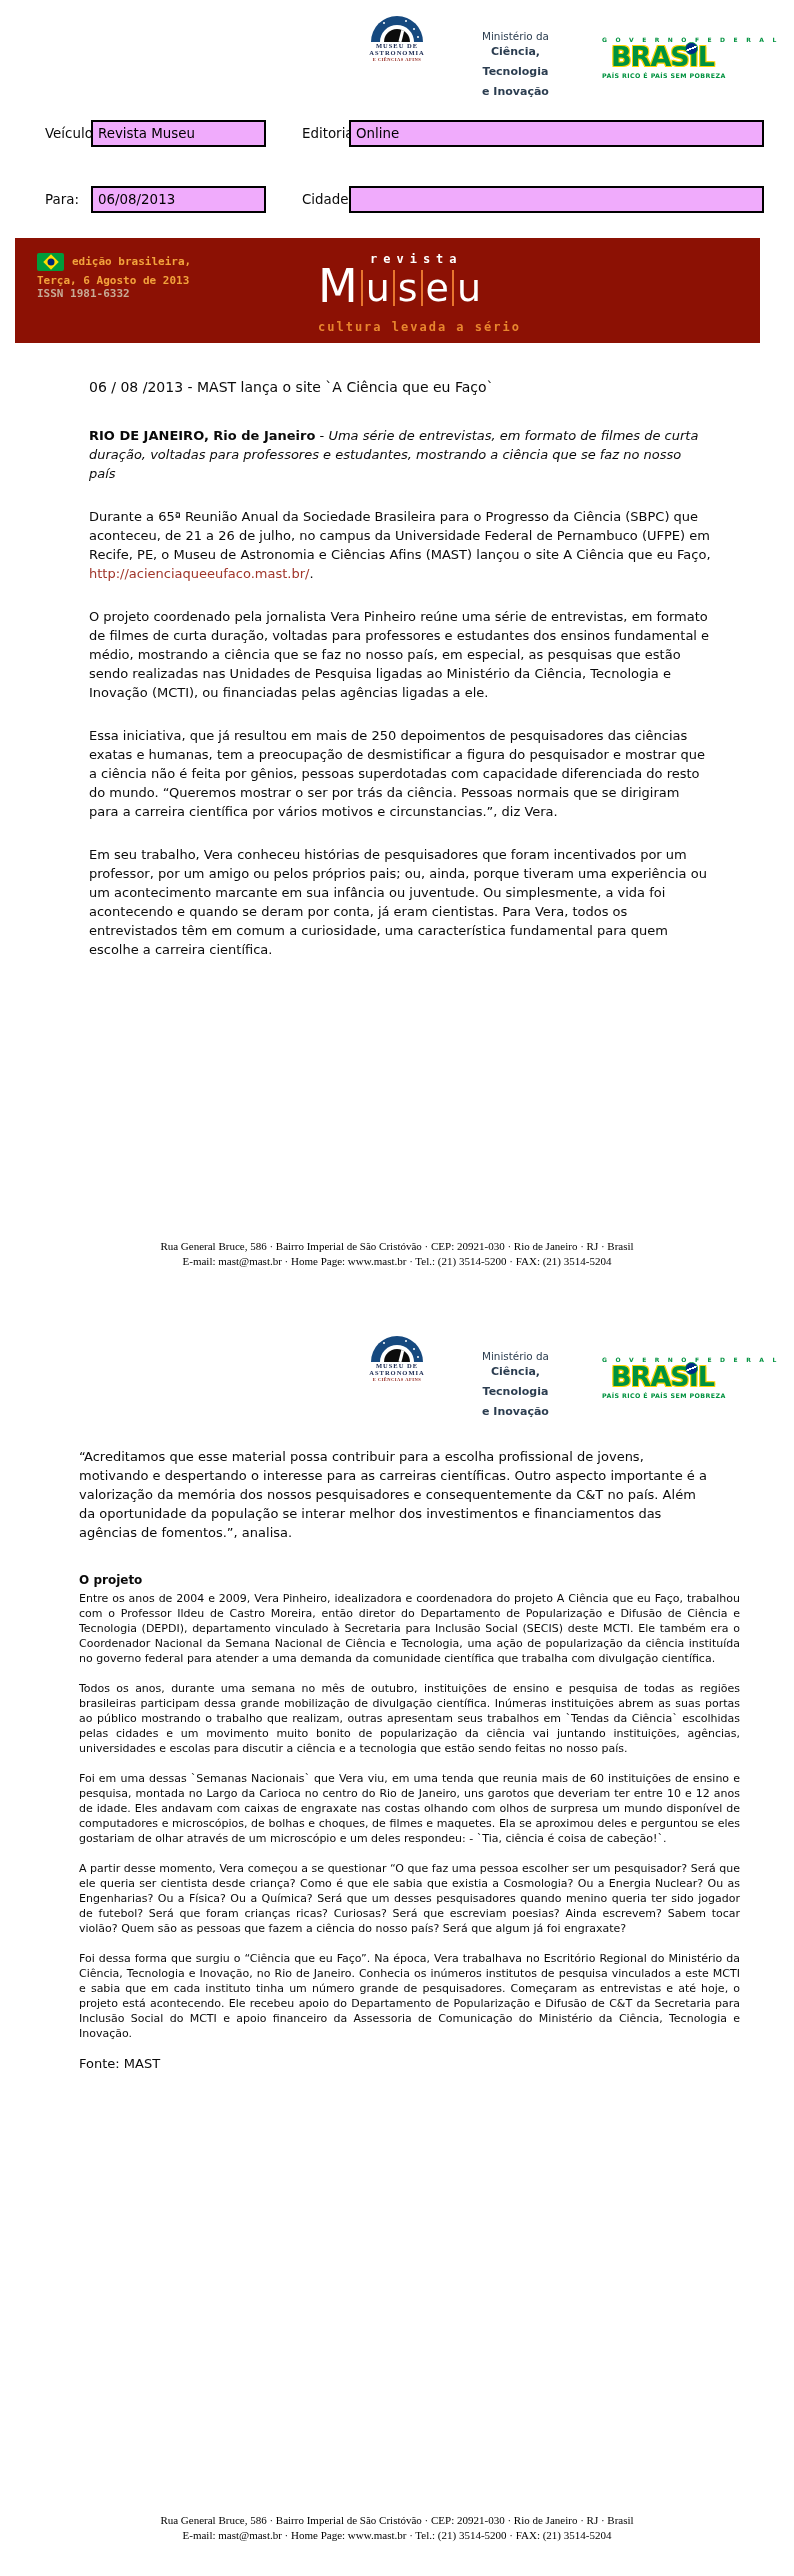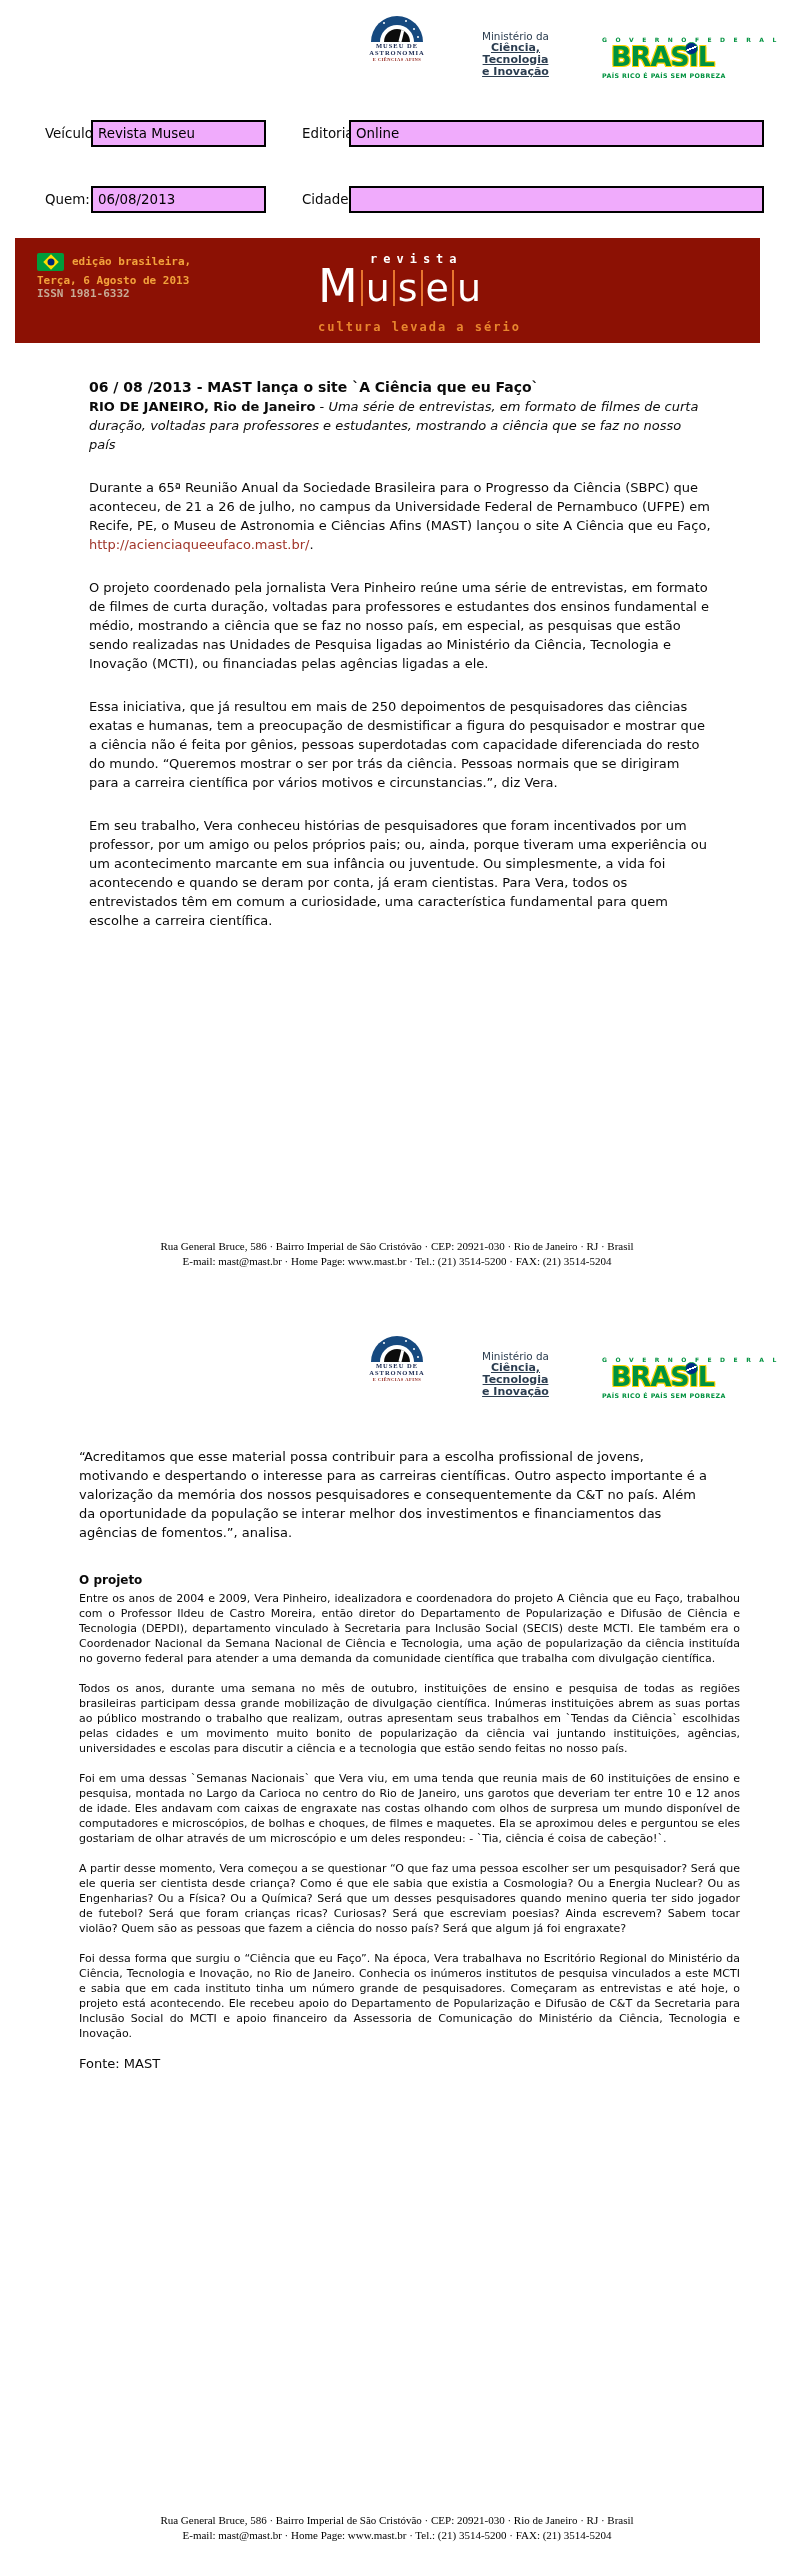--- a/index.html
+++ b/index.html
@@ -13,21 +13,21 @@
   .mast-star { position: absolute; width: 2px; height: 2px; background: #fff; border-radius: 50%; top: 6px; left: 12px;
                box-shadow: 22px -2px 0 #fff, 30px 6px 0 #fff, 8px 10px 0 #fff, 34px 14px 0 #fff; }
   .mast-dome-glow { position: absolute; left: 50%; transform: translateX(-50%); bottom: 0; width: 34px; height: 17px; background: #fff; border-radius: 17px 17px 0 0; }
   .mast-dome { position: absolute; left: 50%; transform: translateX(-50%); bottom: 0; width: 26px; height: 13px; background: #0c0c0c; border-radius: 13px 13px 0 0; overflow: hidden; }
   .mast-dome::after { content: ""; position: absolute; left: 60%; top: 0; width: 3px; height: 13px; background: #fff; transform: rotate(14deg); }
   .mast-line1, .mast-line2 { font-family: "Liberation Serif", serif; font-weight: 700; font-size: 6.5px; line-height: 7.4px; letter-spacing: 1px; color: #15244d; }
   .mast-line3 { font-family: "Liberation Serif", serif; font-weight: 700; font-size: 4.5px; line-height: 6px; letter-spacing: 0.5px; color: #8d1a10; }
 
   .ministerio-logo { margin-left: 28px; margin-top: 14px; width: 117px; text-align: center; color: #2b3d50; flex: 0 0 auto; }
   .min-line1 { font-size: 10.4px; line-height: 12px; }
-  .min-line2, .min-line3 { font-size: 11px; line-height: 12px; font-weight: 700; text-decoration: underline; }
+  .min-line2, .min-line3 { font-size: 11px; line-height: 20px; font-weight: 700; }
 
   .brasil-logo { margin-left: 28px; margin-top: 20px; width: 121px; text-align: center; position: relative; flex: 0 0 auto; }
   .brasil-top { color: #00923f; font-size: 6px; font-weight: 700; letter-spacing: 3.2px; white-space: nowrap; }
   .brasil-main { font-weight: 900; font-size: 27px; line-height: 27px; letter-spacing: -1px; color: #00923f;
                  text-shadow: 1px 1px 0 #ffd400, -1px -1px 0 #ffd400, 1px -1px 0 #ffd400, -1px 1px 0 #ffd400; position: relative; }
   .brasil-flag-dot { position: absolute; top: 6px; right: 25px; width: 13px; height: 13px; border-radius: 50%;
                      background: linear-gradient(155deg, #012a87 44%, #ffffff 44%, #ffffff 56%, #012a87 56%); border: 1.5px solid #00923f; }
   .brasil-bottom { color: #00923f; font-size: 6.3px; font-weight: 700; letter-spacing: 0.4px; white-space: nowrap; margin-top: 2px; }
 
   
@@ -47,21 +47,21 @@
   .revista { font-family: "DejaVu Sans Mono", monospace; font-weight: 700; font-size: 12px; color: #ffffff; letter-spacing: 6px; margin-left: 52px; }
   .museu { display: flex; align-items: flex-end; color: #fff; font-size: 38px; line-height: 36px; }
   .museu span { padding: 0 3px; }
   .museu span.sep { border-left: 2px solid #e8762e; }
   .museu span.first { font-size: 46px; line-height: 40px; padding-left: 0; }
   .banner-right { position: absolute; right: 40px; top: 16px; width: 313px; text-align: right; font-weight: 700; font-size: 11px; line-height: 14px; color: #ef8f35; }
   .banner-tagline { position: absolute; left: 303px; bottom: 9px; font-family: "DejaVu Sans Mono", monospace; font-weight: 700; font-size: 12px; letter-spacing: 2px; color: #e8862e; }
 
   
   .article { position: absolute; left: 89px; top: 378px; width: 623px; font-size: 13px; line-height: 19px; }
-  .article h1 { font-size: 14px; font-weight: 700; }
+  .article h1 { font-size: 14px; font-weight: 400; margin-bottom: 29px; }
   .article p { margin: 0 0 24px 0; }
   .lead-bold { font-weight: 700; }
   .lead-italic { font-style: italic; }
   .article a { color: #a0352a; text-decoration: none; }
 
   
   .page-footer { position: absolute; left: 0; width: 100%; text-align: center; font-family: "Liberation Serif", serif; font-size: 11px; line-height: 15px; color: #000; }
   .footer-1 { top: 1239px; }
   .footer-2 { top: 2513px; }
 
@@ -101,21 +101,21 @@
     <div class="brasil-bottom">PAÍS RICO É PAÍS SEM POBREZA</div>
   </div>
 </div>
 
 <div>
   <span class="form-label" style="left:45px; top:126px;">Veículo:</span>
   <input class="form-input" style="left: 91px; top: 120px; width: 175px;" value="Revista Museu">
   <span class="form-label" style="left:302px; top:126px;">Editoria:</span>
   <input class="form-input" style="left: 349px; top: 120px; width: 415px;" value="Online">
 
-  <span class="form-label" style="left:45px; top:192px;">Quem:</span>
+  <span class="form-label" style="left:45px; top:192px;">Para:</span>
   <input class="form-input" style="left: 91px; top: 186px; width: 175px;" value="06/08/2013">
   <span class="form-label" style="left:302px; top:192px;">Cidade:</span>
   <input class="form-input" style="left: 349px; top: 186px; width: 415px;" value="">
 </div>
 
 <div class="banner">
   <div class="banner-left">
     <span class="flag-icon"></span><span class="banner-edition">edição brasileira,</span>
     <div class="banner-date">Terça, 6 Agosto de  2013</div>
     <div class="banner-issn">ISSN 1981-6332</div>

